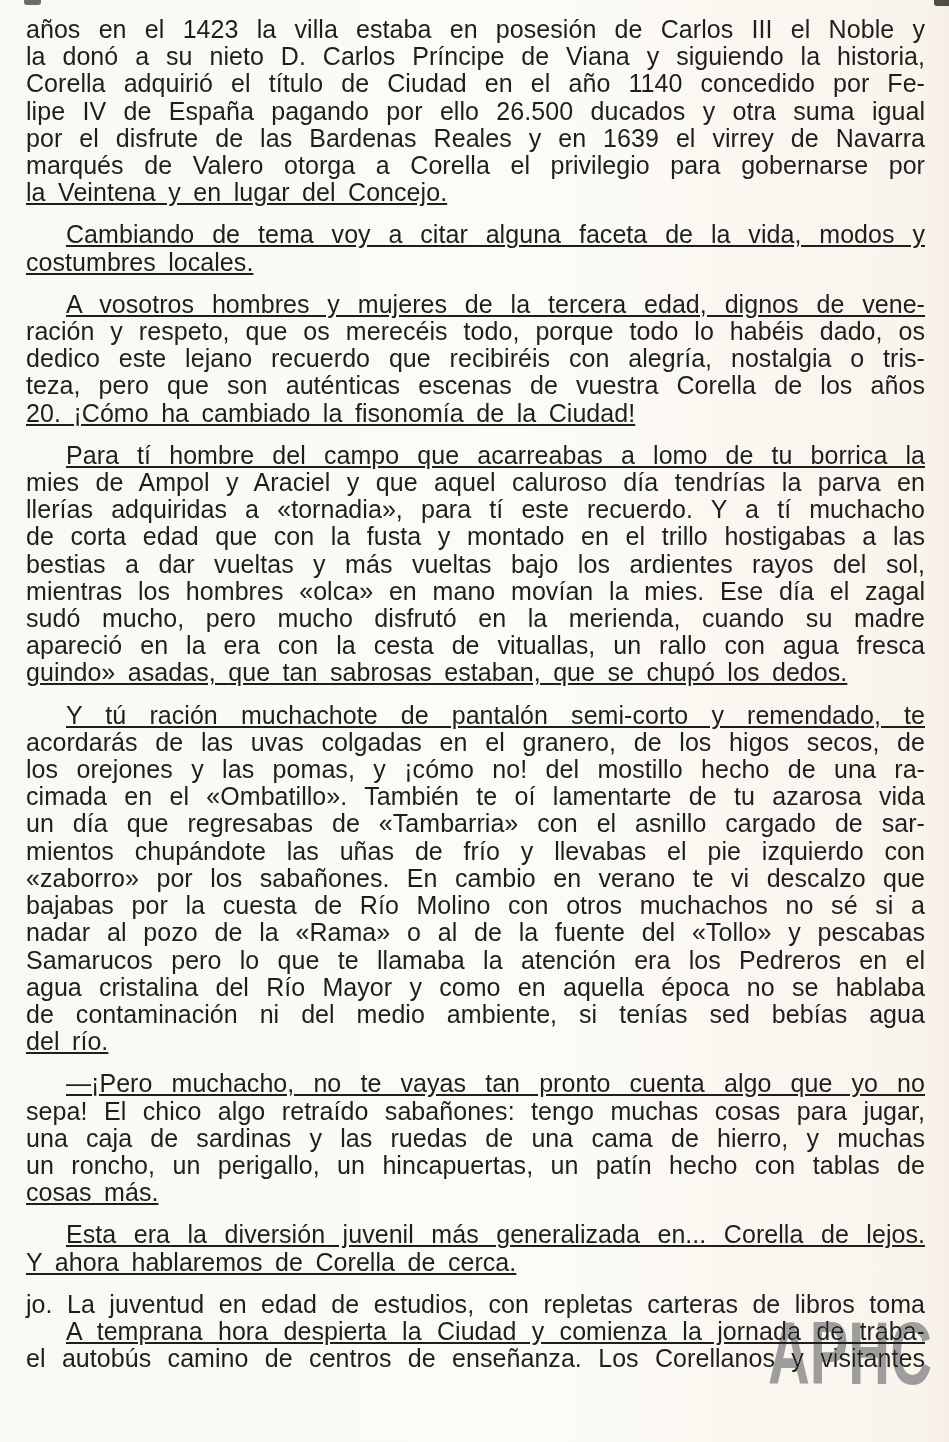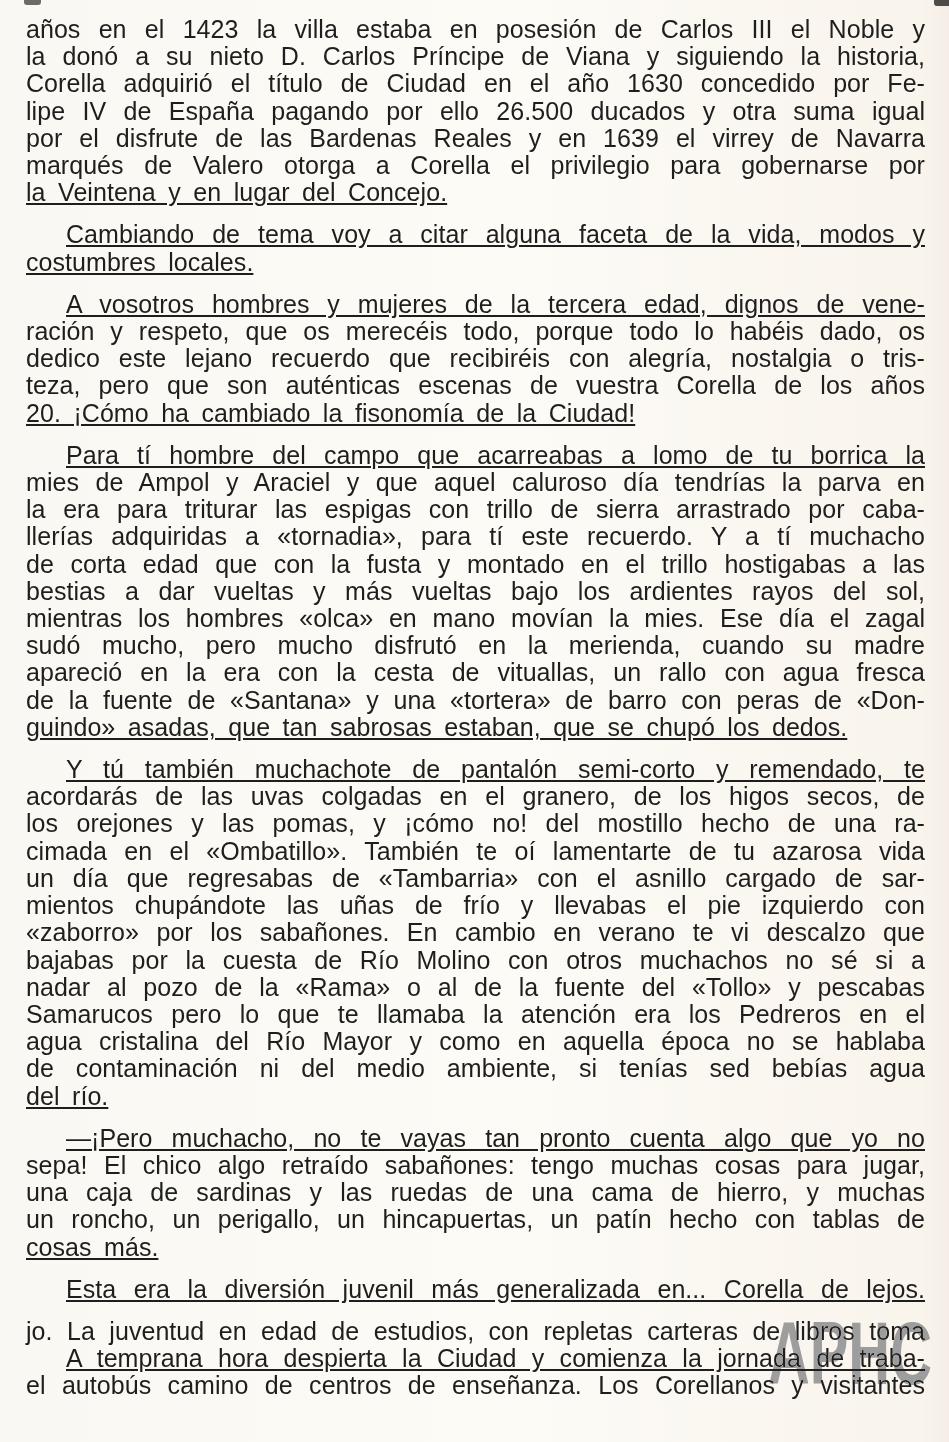--- a/index.html
+++ b/index.html
@@ -60,52 +60,50 @@
 </head>
 <body>
 
 <div class="page">
   <div class="mark mark-tl"></div>
   <div class="mark mark-tr"></div>
   <div id="text-block" class="text-block">
       <div class="paragraph">
         <div class="line">años en el 1423 la villa estaba en posesión de Carlos III el Noble y</div>
         <div class="line">la donó a su nieto D. Carlos Príncipe de Viana y siguiendo la historia,</div>
-        <div class="line">Corella adquirió el título de Ciudad en el año 1630 concedido por Fe-</div>
+        <div class="line">Corella adquirió el título de Ciudad en el año 1140 concedido por Fe-</div>
         <div class="line">lipe IV de España pagando por ello 26.500 ducados y otra suma igual</div>
         <div class="line">por el disfrute de las Bardenas Reales y en 1639 el virrey de Navarra</div>
         <div class="line">marqués de Valero otorga a Corella el privilegio para gobernarse por</div>
         <div class="line short-last">la Veintena y en lugar del Concejo.</div>
       </div>
       <div class="paragraph">
         <div class="line indent">Cambiando de tema voy a citar alguna faceta de la vida, modos y</div>
         <div class="line short-last">costumbres locales.</div>
       </div>
       <div class="paragraph">
         <div class="line indent">A vosotros hombres y mujeres de la tercera edad, dignos de vene-</div>
         <div class="line">ración y respeto, que os merecéis todo, porque todo lo habéis dado, os</div>
         <div class="line">dedico este lejano recuerdo que recibiréis con alegría, nostalgia o tris-</div>
         <div class="line">teza, pero que son auténticas escenas de vuestra Corella de los años</div>
         <div class="line short-last">20. ¡Cómo ha cambiado la fisonomía de la Ciudad!</div>
       </div>
       <div class="paragraph">
         <div class="line indent">Para tí hombre del campo que acarreabas a lomo de tu borrica la</div>
         <div class="line">mies de Ampol y Araciel y que aquel caluroso día tendrías la parva en</div>
-        <div class="line">la era para triturar las espigas con trillo de sierra arrastrado por caba-</div>
         <div class="line">llerías adquiridas a «tornadia», para tí este recuerdo. Y a tí muchacho</div>
         <div class="line">de corta edad que con la fusta y montado en el trillo hostigabas a las</div>
         <div class="line">bestias a dar vueltas y más vueltas bajo los ardientes rayos del sol,</div>
         <div class="line">mientras los hombres «olca» en mano movían la mies. Ese día el zagal</div>
         <div class="line">sudó mucho, pero mucho disfrutó en la merienda, cuando su madre</div>
         <div class="line">apareció en la era con la cesta de vituallas, un rallo con agua fresca</div>
-        <div class="line">de la fuente de «Santana» y una «tortera» de barro con peras de «Don-</div>
         <div class="line short-last">guindo» asadas, que tan sabrosas estaban, que se chupó los dedos.</div>
       </div>
       <div class="paragraph">
-        <div class="line indent">Y tú también muchachote de pantalón semi-corto y remendado, te</div>
+        <div class="line indent">Y tú ración muchachote de pantalón semi-corto y remendado, te</div>
         <div class="line">acordarás de las uvas colgadas en el granero, de los higos secos, de</div>
         <div class="line">los orejones y las pomas, y ¡cómo no! del mostillo hecho de una ra-</div>
         <div class="line">cimada en el «Ombatillo». También te oí lamentarte de tu azarosa vida</div>
         <div class="line">un día que regresabas de «Tambarria» con el asnillo cargado de sar-</div>
         <div class="line">mientos chupándote las uñas de frío y llevabas el pie izquierdo con</div>
         <div class="line">«zaborro» por los sabañones. En cambio en verano te vi descalzo que</div>
         <div class="line">bajabas por la cuesta de Río Molino con otros muchachos no sé si a</div>
         <div class="line">nadar al pozo de la «Rama» o al de la fuente del «Tollo» y pescabas</div>
         <div class="line">Samarucos pero lo que te llamaba la atención era los Pedreros en el</div>
         <div class="line">agua cristalina del Río Mayor y como en aquella época no se hablaba</div>
@@ -114,20 +112,21 @@
       </div>
       <div class="paragraph">
         <div class="line indent">—¡Pero muchacho, no te vayas tan pronto cuenta algo que yo no</div>
         <div class="line">sepa! El chico algo retraído sabañones: tengo muchas cosas para jugar,</div>
         <div class="line">una caja de sardinas y las ruedas de una cama de hierro, y muchas</div>
         <div class="line">un roncho, un perigallo, un hincapuertas, un patín hecho con tablas de</div>
         <div class="line short-last">cosas más.</div>
       </div>
       <div class="paragraph">
         <div class="line indent">Esta era la diversión juvenil más generalizada en... Corella de lejos.</div>
+        <div class="line short-last">Y ahora hablaremos de Corella de cerca.</div>
       </div>
       <div class="paragraph">
         <div class="line">jo. La juventud en edad de estudios, con repletas carteras de libros toma</div>
         <div class="line indent">A temprana hora despierta la Ciudad y comienza la jornada de traba-</div>
         <div class="line">el autobús camino de centros de enseñanza. Los Corellanos y visitantes</div>
       </div>
     </div>
   <div class="watermark">APHC</div>
 </div>
 

